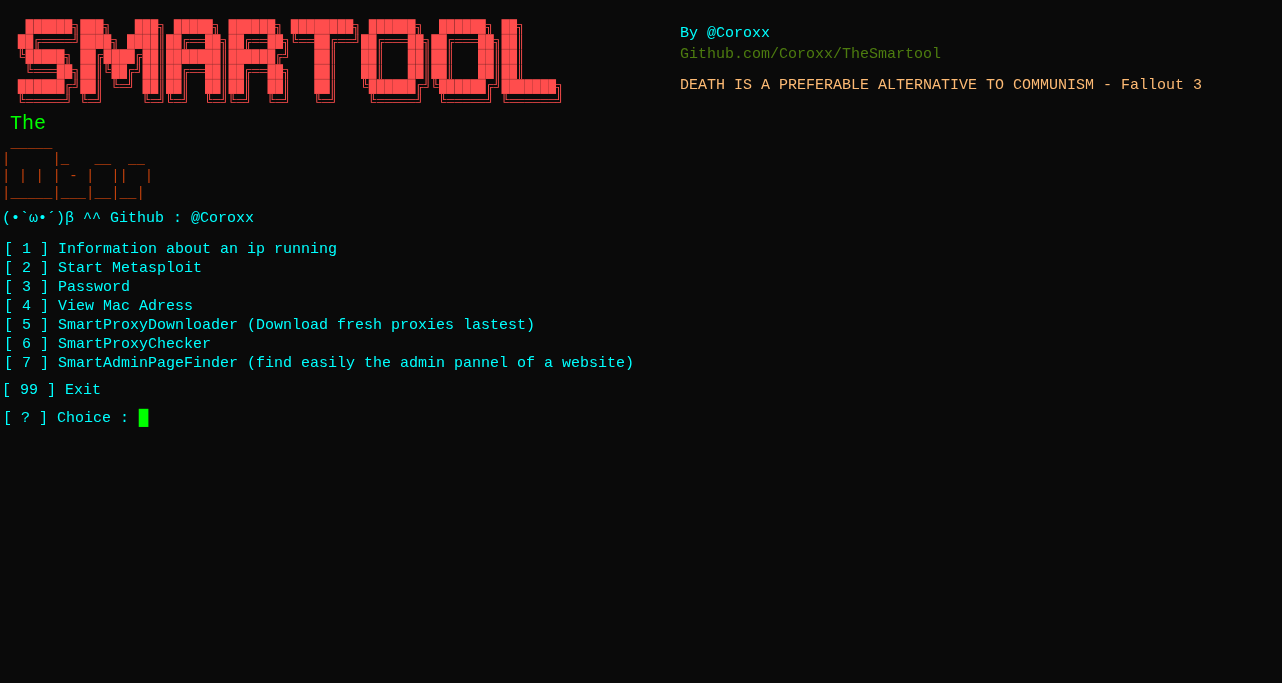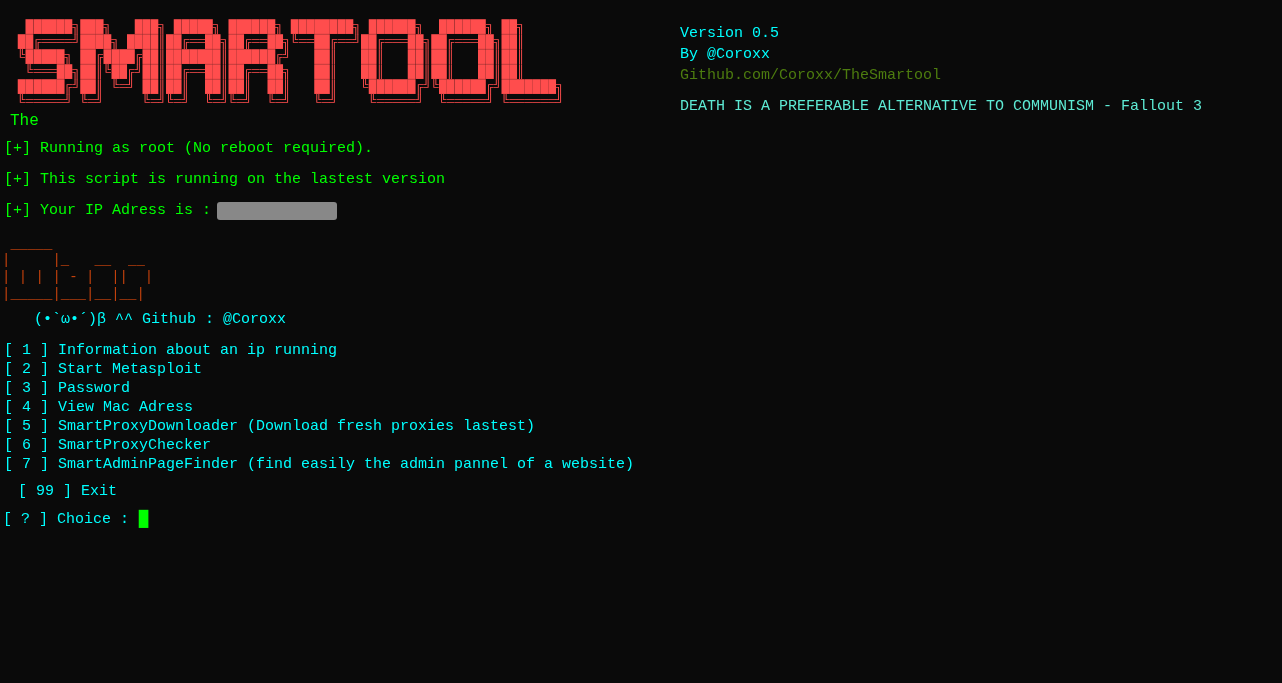--- a/index.html
+++ b/index.html
@@ -40,21 +40,21 @@
       color: #ff4d4d;
       font-size: 13px;
       line-height: 1.15;
       font-family: 'Courier New', Courier, monospace;
       white-space: pre;
       letter-spacing: 0px;
     }
 
     .logo-the {
       color: #00ff00;
-      font-size: 16px;
+      font-size: 20px;
       margin-top: 2px;
     }
 
     .header-info {
       padding-left: 10px;
       padding-top: 5px;
     }
 
     .version-text {
       color: #00ffff;
@@ -68,21 +68,21 @@
       margin-bottom: 4px;
     }
 
     .github-text {
       color: #4d7c0f;
       font-size: 15px;
       margin-bottom: 14px;
     }
 
     .quote-text {
-      color: #5eead4;
+      color: #fdba74;
       font-size: 15px;
     }
 
     .status-section {
       padding: 10px 0 0 2px;
     }
 
     .status-line {
       color: #00ff00;
       font-size: 15px;
@@ -126,40 +126,39 @@
 
     .github-handle {
       color: #00ff00;
       font-size: 15px;
       padding-left: 2px;
       margin-bottom: 14px;
     }
 
     .github-handle span {
       color: #00ffff;
-      margin-left: 32px;
     }
 
     .menu-section {
       padding: 0 0 0 2px;
     }
 
     .menu-item {
       color: #00ffff;
       font-size: 15px;
       margin-bottom: 2px;
       padding-left: 2px;
     }
 
     .menu-exit {
       color: #00ffff;
       font-size: 15px;
       margin-top: 10px;
       margin-bottom: 10px;
-      padding-left: 18px;
+      padding-left: 2px;
     }
 
     .choice-section {
       padding-left: 3px;
       margin-top: 8px;
     }
 
     .choice-line {
       color: #00ffff;
       font-size: 15px;
@@ -184,35 +183,26 @@
 
       <pre class="logo-ascii">  ██████╗███╗   ███╗ █████╗ ██████╗ ████████╗ ██████╗  ██████╗ ██╗     
  ██╔════╝████╗ ████║██╔══██╗██╔══██╗╚══██╔══╝██╔═══██╗██╔═══██╗██║     
  ╚█████╗ ██╔████╔██║███████║██████╔╝   ██║   ██║   ██║██║   ██║██║     
   ╚═══██╗██║╚██╔╝██║██╔══██║██╔══██╗   ██║   ██║   ██║██║   ██║██║     
  ██████╔╝██║ ╚═╝ ██║██║  ██║██║  ██║   ██║   ╚██████╔╝╚██████╔╝███████╗
  ╚═════╝ ╚═╝     ╚═╝╚═╝  ╚═╝╚═╝  ╚═╝   ╚═╝    ╚═════╝  ╚═════╝ ╚══════╝</pre>
       <div class="logo-the">The</div>
     </div>
     <div class="header-info">
-      <div class="version-text">Version 0.5</div>
       <div class="author-text">By @Coroxx</div>
       <div class="github-text">Github.com/Coroxx/TheSmartool</div>
       <div class="quote-text">DEATH IS A PREFERABLE ALTERNATIVE TO COMMUNISM - Fallout 3</div>
     </div>
   </div>
 
-  <div class="status-section">
-    <div class="status-line">[+] Running as root (No reboot required).</div>
-    <div class="status-line">[+] This script is running on the lastest version</div>
-    <div class="ip-line">
-      <span>[+] Your IP Adress is :</span>
-      <span class="ip-redacted">&nbsp;</span>
-    </div>
-  </div>
 
   <div class="ascii-art-section">
     <pre class="ascii-menu-art"> _____ 
 |     |_   __  __  
 | | | | - |  ||  | 
 |_____|___|__|__|  </pre>
   </div>
 
   <div class="github-handle">
     <span>(•`ω•´)β ^^  Github : @Coroxx</span>

